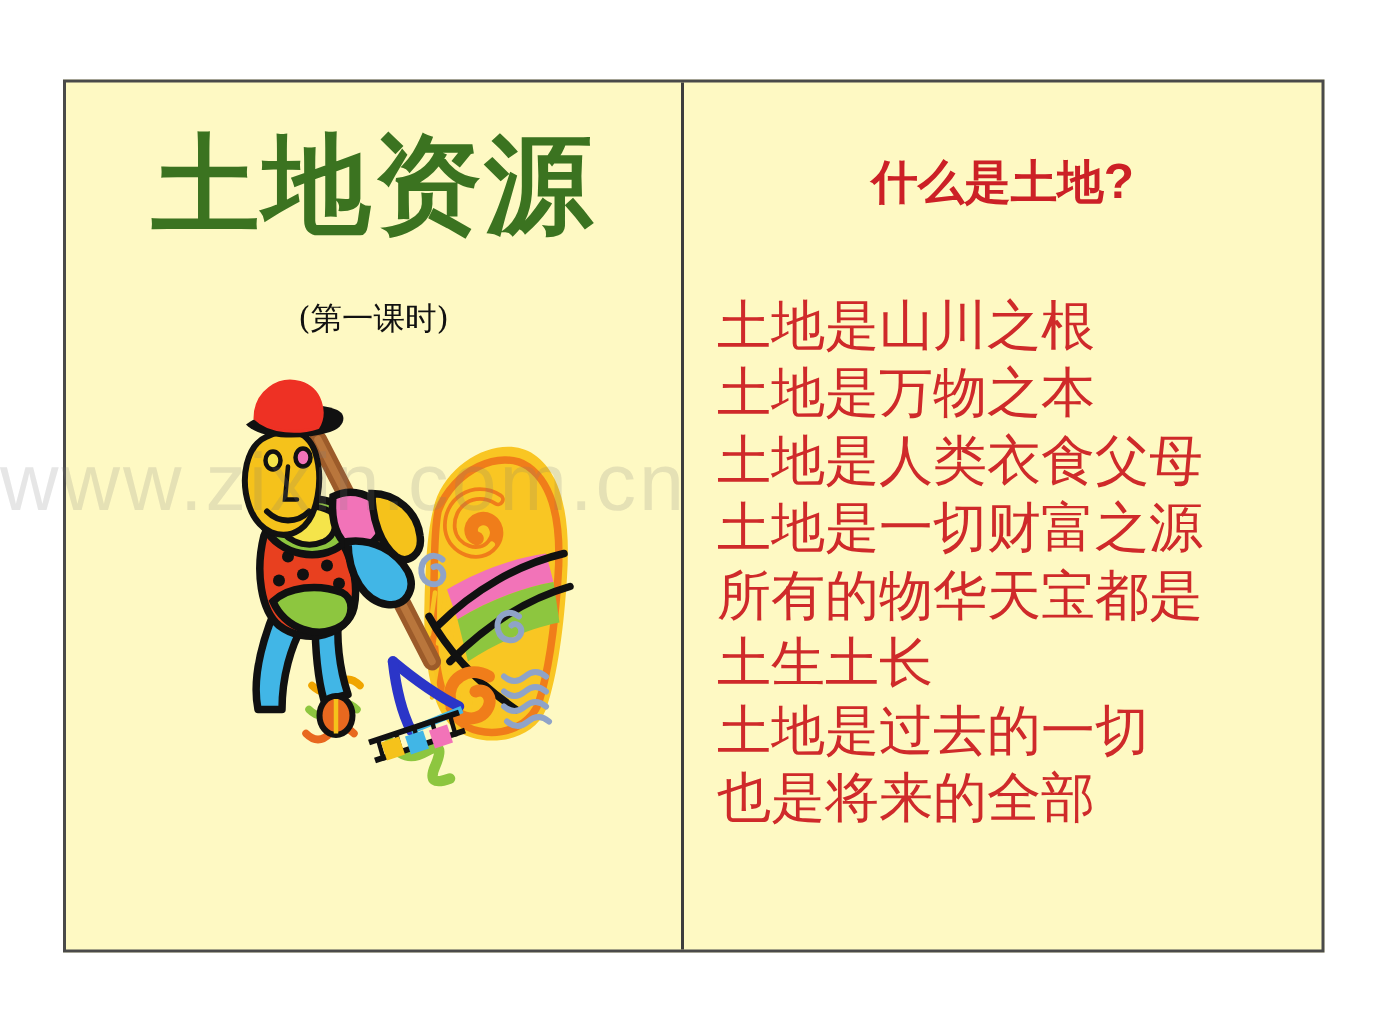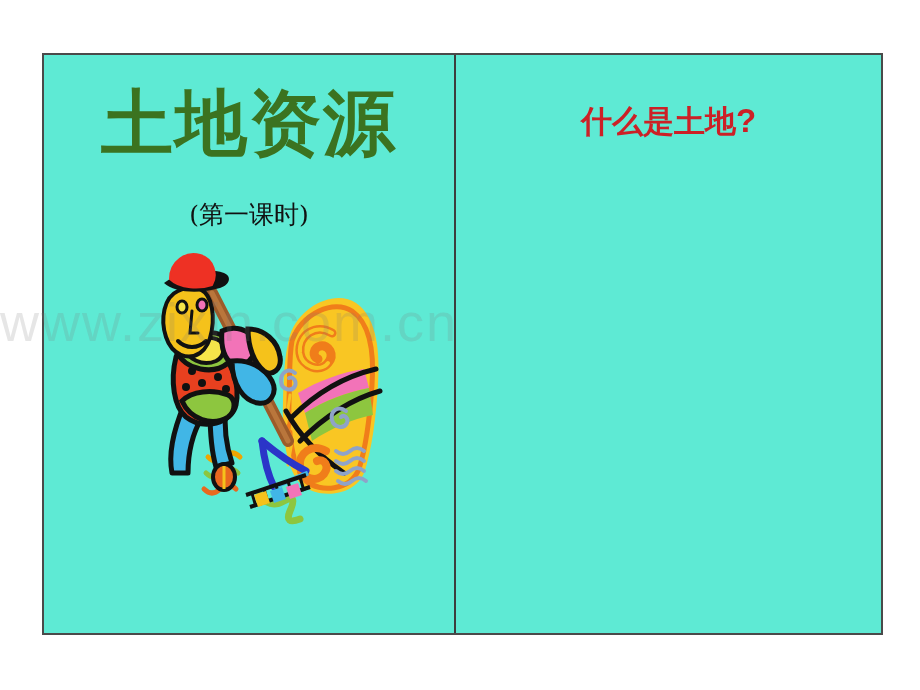--- a/index.html
+++ b/index.html
@@ -16,21 +16,21 @@
   }
 
   .slide-frame {
     position: absolute;
     left: 42px;
     top: 53px;
     width: 841px;
     height: 582px;
     border: 2px solid #4a4a4a;
     box-sizing: border-box;
-    background: #5eead4;
+    background: #fef9c3;
     display: flex;
     flex-direction: row;
   }
 
   .panel-left {
     position: relative;
     width: 412px;
     height: 100%;
     box-sizing: border-box;
     border-right: 2px solid #3d3d3d;
@@ -61,21 +61,21 @@
     white-space: nowrap;
   }
 
   .title-sub {
     position: absolute;
     left: 0;
     top: 143px;
     width: 100%;
     text-align: center;
     font-family: "DejaVu Serif", "Liberation Serif", serif;
-    font-size: 25px;
+    font-size: 21px;
     color: #111111;
     letter-spacing: 0px;
     white-space: nowrap;
   }
 
   .clipart-wrap {
     position: absolute;
     left: 96px;
     top: 190px;
     width: 290px;
@@ -294,15 +294,25 @@
       </svg>
     </div>
   </div>
 
   <div class="panel-right">
 
     <div class="q-heading">
       <span>什么是土地</span><span class="qmark">?</span>
     </div>
 
+    <div class="verse-block">
+      <div class="verse-line">土地是山川之根</div>
+      <div class="verse-line">土地是万物之本</div>
+      <div class="verse-line">土地是人类衣食父母</div>
+      <div class="verse-line">土地是一切财富之源</div>
+      <div class="verse-line">所有的物华天宝都是</div>
+      <div class="verse-line">土生土长</div>
+      <div class="verse-line">土地是过去的一切</div>
+      <div class="verse-line">也是将来的全部</div>
+    </div>
 
   </div>
 </div>
 
 </body></html>

